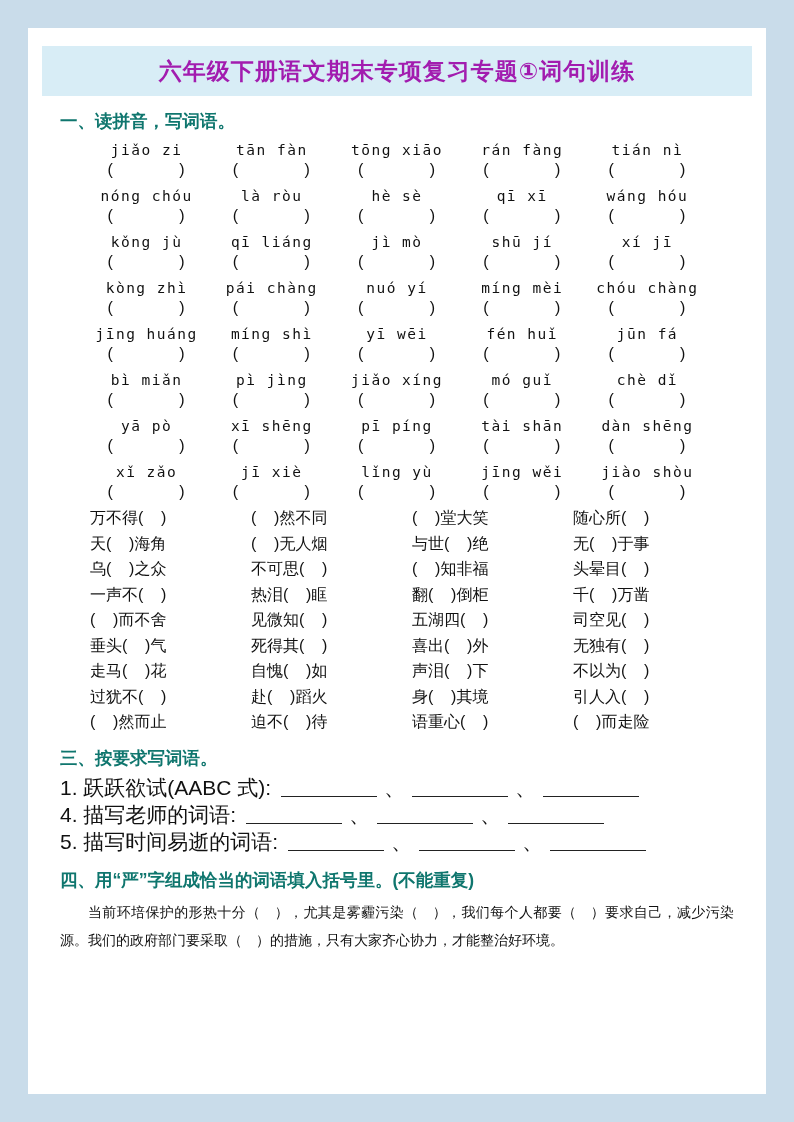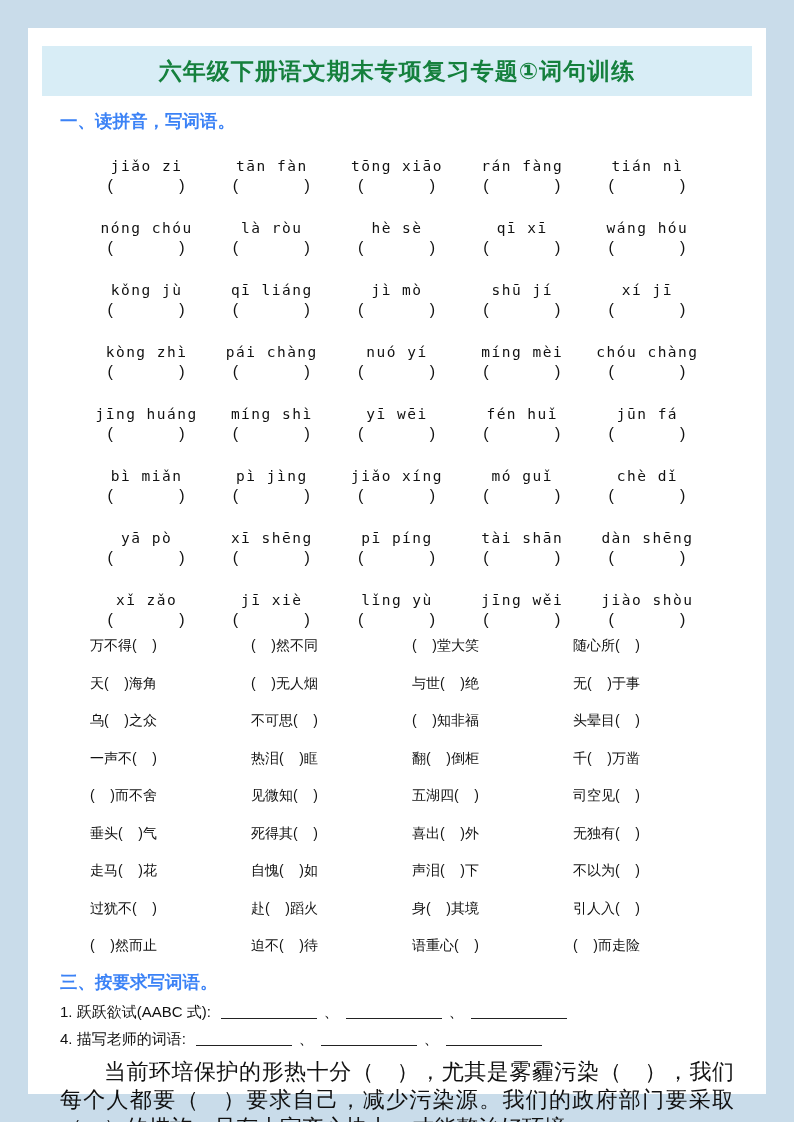--- a/index.html
+++ b/index.html
@@ -18,74 +18,74 @@
   }
   .title-band {
     background: #d8edf6;
     text-align: center;
     padding: 10px 0 9px;
     margin: 0 2px;
   }
   .title {
     font-size: 23px;
     font-weight: bold;
-    color: #15803d;
+    color: #a21caf;
     letter-spacing: 1px;
   }
   .content { padding: 0 20px; }
   .section-heading {
-    color: #3b82f6;
+    color: #0f766e;
     font-weight: bold;
     font-size: 17.5px;
     margin-top: 13px;
   }
   
   #s1-rows { padding: 0 24px; }
   .py-row {
     display: flex;
     justify-content: space-between;
-    margin-top: 25px;
+    margin-top: 9px;
   }
   .py-cell { flex: 1; text-align: center; }
   .py-text {
     font-family: "DejaVu Sans Mono", monospace;
     font-size: 14.5px;
     letter-spacing: 1.5px;
     white-space: pre;
   }
   .py-blank {
     font-size: 16px;
     white-space: pre;
     margin-top: 3px;
     letter-spacing: 1px;
   }
   
   .s2-grid {
     display: grid;
     grid-template-columns: repeat(4, 1fr);
-    row-gap: 16px;
+    row-gap: 4px;
     padding: 6px 0 0 30px;
-    font-size: 14px;
+    font-size: 16px;
   }
   .s2-cell { white-space: pre; line-height: 21.5px; }
   
   #s3-lines { margin-top: 4px; }
-  .s3-line { font-size: 15px; line-height: 27px; white-space: nowrap; }
+  .s3-line { font-size: 21px; line-height: 27px; white-space: nowrap; }
   .s3-label { margin-right: 6px; }
   .uline {
     display: inline-block;
     width: 96px;
     height: 15px;
     border-bottom: 1.6px solid #222;
     margin: 0 4px -2px;
   }
   .s3-sep { margin: 0 3px; }
   
   .s4-para {
-    font-size: 22px;
+    font-size: 14px;
     line-height: 28px;
     text-indent: 2em;
     margin-top: 6px;
     text-align: justify;
   }
 </style>
 </head>
 <body>
 
 <div class="sheet">
@@ -315,21 +315,23 @@
           <div class="s2-cell">语重心(    )</div>
           <div class="s2-cell">(    )而走险</div>
         </div>
     </div>
 
     <div class="section">
       <div class="section-heading">三、按要求写词语。</div>
       <div id="s3-lines">
           <div class="s3-line"><span class="s3-label">1. 跃跃欲试(AABC 式):</span><span class="uline"></span><span class="s3-sep">、</span><span class="uline"></span><span class="s3-sep">、</span><span class="uline"></span></div>
           <div class="s3-line"><span class="s3-label">4. 描写老师的词语:</span><span class="uline"></span><span class="s3-sep">、</span><span class="uline"></span><span class="s3-sep">、</span><span class="uline"></span></div>
+          <div class="s3-line"><span class="s3-label">5. 描写时间易逝的词语:</span><span class="uline"></span><span class="s3-sep">、</span><span class="uline"></span><span class="s3-sep">、</span><span class="uline"></span></div>
         </div>
     </div>
 
     <div class="section">
+      <div class="section-heading">四、用“严”字组成恰当的词语填入括号里。(不能重复)</div>
       <p class="s4-para">当前环培保护的形热十分（　），尤其是雾霾污染（　），我们每个人都要（　）要求自己，减少污染源。我们的政府部门要采取（　）的措施，只有大家齐心协力，才能整治好环境。</p>
     </div>
 
   </div>
 </div>
 
 </body></html>

